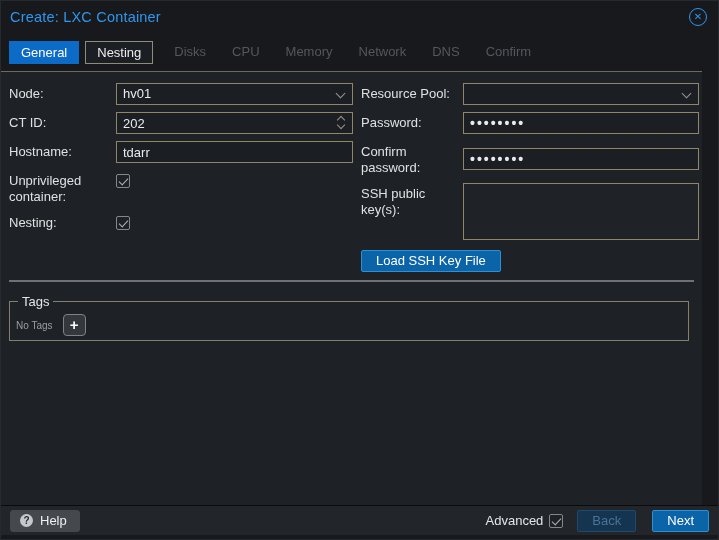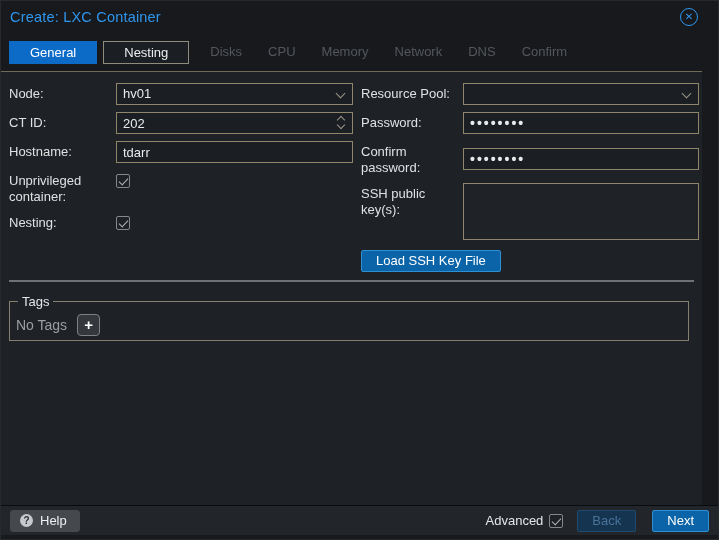--- a/index.html
+++ b/index.html
@@ -5,39 +5,39 @@
   * { margin:0; padding:0; box-sizing:border-box; }
   html,body { background:#101114; }
   body { font-family:"Liberation Sans", sans-serif; }
 
   .dialog {
     position:relative; width:719px; height:540px;
     background:#17191d; border:1px solid #26292e; overflow:hidden;
   }
 
   
-  .titlebar { position:absolute; top:0; left:0; right:9px; height:32px;text-decoration:underline; }
+  .titlebar { position:absolute; top:0; left:0; right:0; height:32px;text-decoration:underline; }
   .title {
     position:absolute; left:9px; top:8px;
     font-size:14.5px; color:#2f96ee; letter-spacing:.2px;
   }
   .close-btn {
     position:absolute; right:11px; top:7px; width:18px; height:18px;
     border:1px solid #2f96ee; border-radius:50%;
     color:#2f96ee; font-size:10px; line-height:16px; text-align:center;
     cursor:pointer;
   }
 
   
   .tabbar {
     position:absolute; top:40px; left:8px; right:8px; height:23px;
     display:flex; align-items:center;
   }
   .tab {
-    height:23px; line-height:21px; font-size:13px; padding:0 20px;
+    height:23px; line-height:21px; font-size:13px; padding:0 11px;
     color:#eceef0; cursor:pointer; white-space:nowrap;
   }
   .tab.active { background:#0d6bc8; color:#ffffff; border:1px solid #0d6bc8; margin-right:6px; }
   .tab.framed { background:#1b1e22; border:1px solid #8d8c7d; margin-right:8px; }
   .tab.disabled { color:#54575b; cursor:default; padding:0 13px; }
 
   
   .body {
     position:absolute; top:70px; left:0; right:16px; height:434px;
     background:#1e2125; border-top:1px solid #6f6b59; padding:11px 8px 0 8px;
@@ -106,21 +106,21 @@
   .divider { position:absolute; left:8px; right:8px; top:208px; height:2px; background:#6f7174; }
 
   fieldset.tags {
     position:absolute; left:8px; right:13px; top:222px; height:47px;
     border:1px solid #85806e; padding:5px 8px 0 6px;
   }
   fieldset.tags legend {
     font-size:13px; color:#e4e6e8; padding:0 4px; margin-left:2px;
   }
   .tags-inner { display:flex; align-items:center; }
-  .no-tags { font-size:14px; color:#9b9ea1; margin-right:10px; }
+  .no-tags { font-size:10px; color:#9b9ea1; margin-right:10px; }
   .add-tag-btn {
     width:23px; height:22px; background:#34383d; border:1px solid #7e8286;
     border-radius:4px; color:#ffffff; font-size:15px; font-weight:bold;
     line-height:20px; text-align:center; cursor:pointer;
   }
 
   
   .footer {
     position:absolute; left:0; right:0; top:504px; height:30px;
     background:#22262a; border-top:1px solid #0a0b0d;

